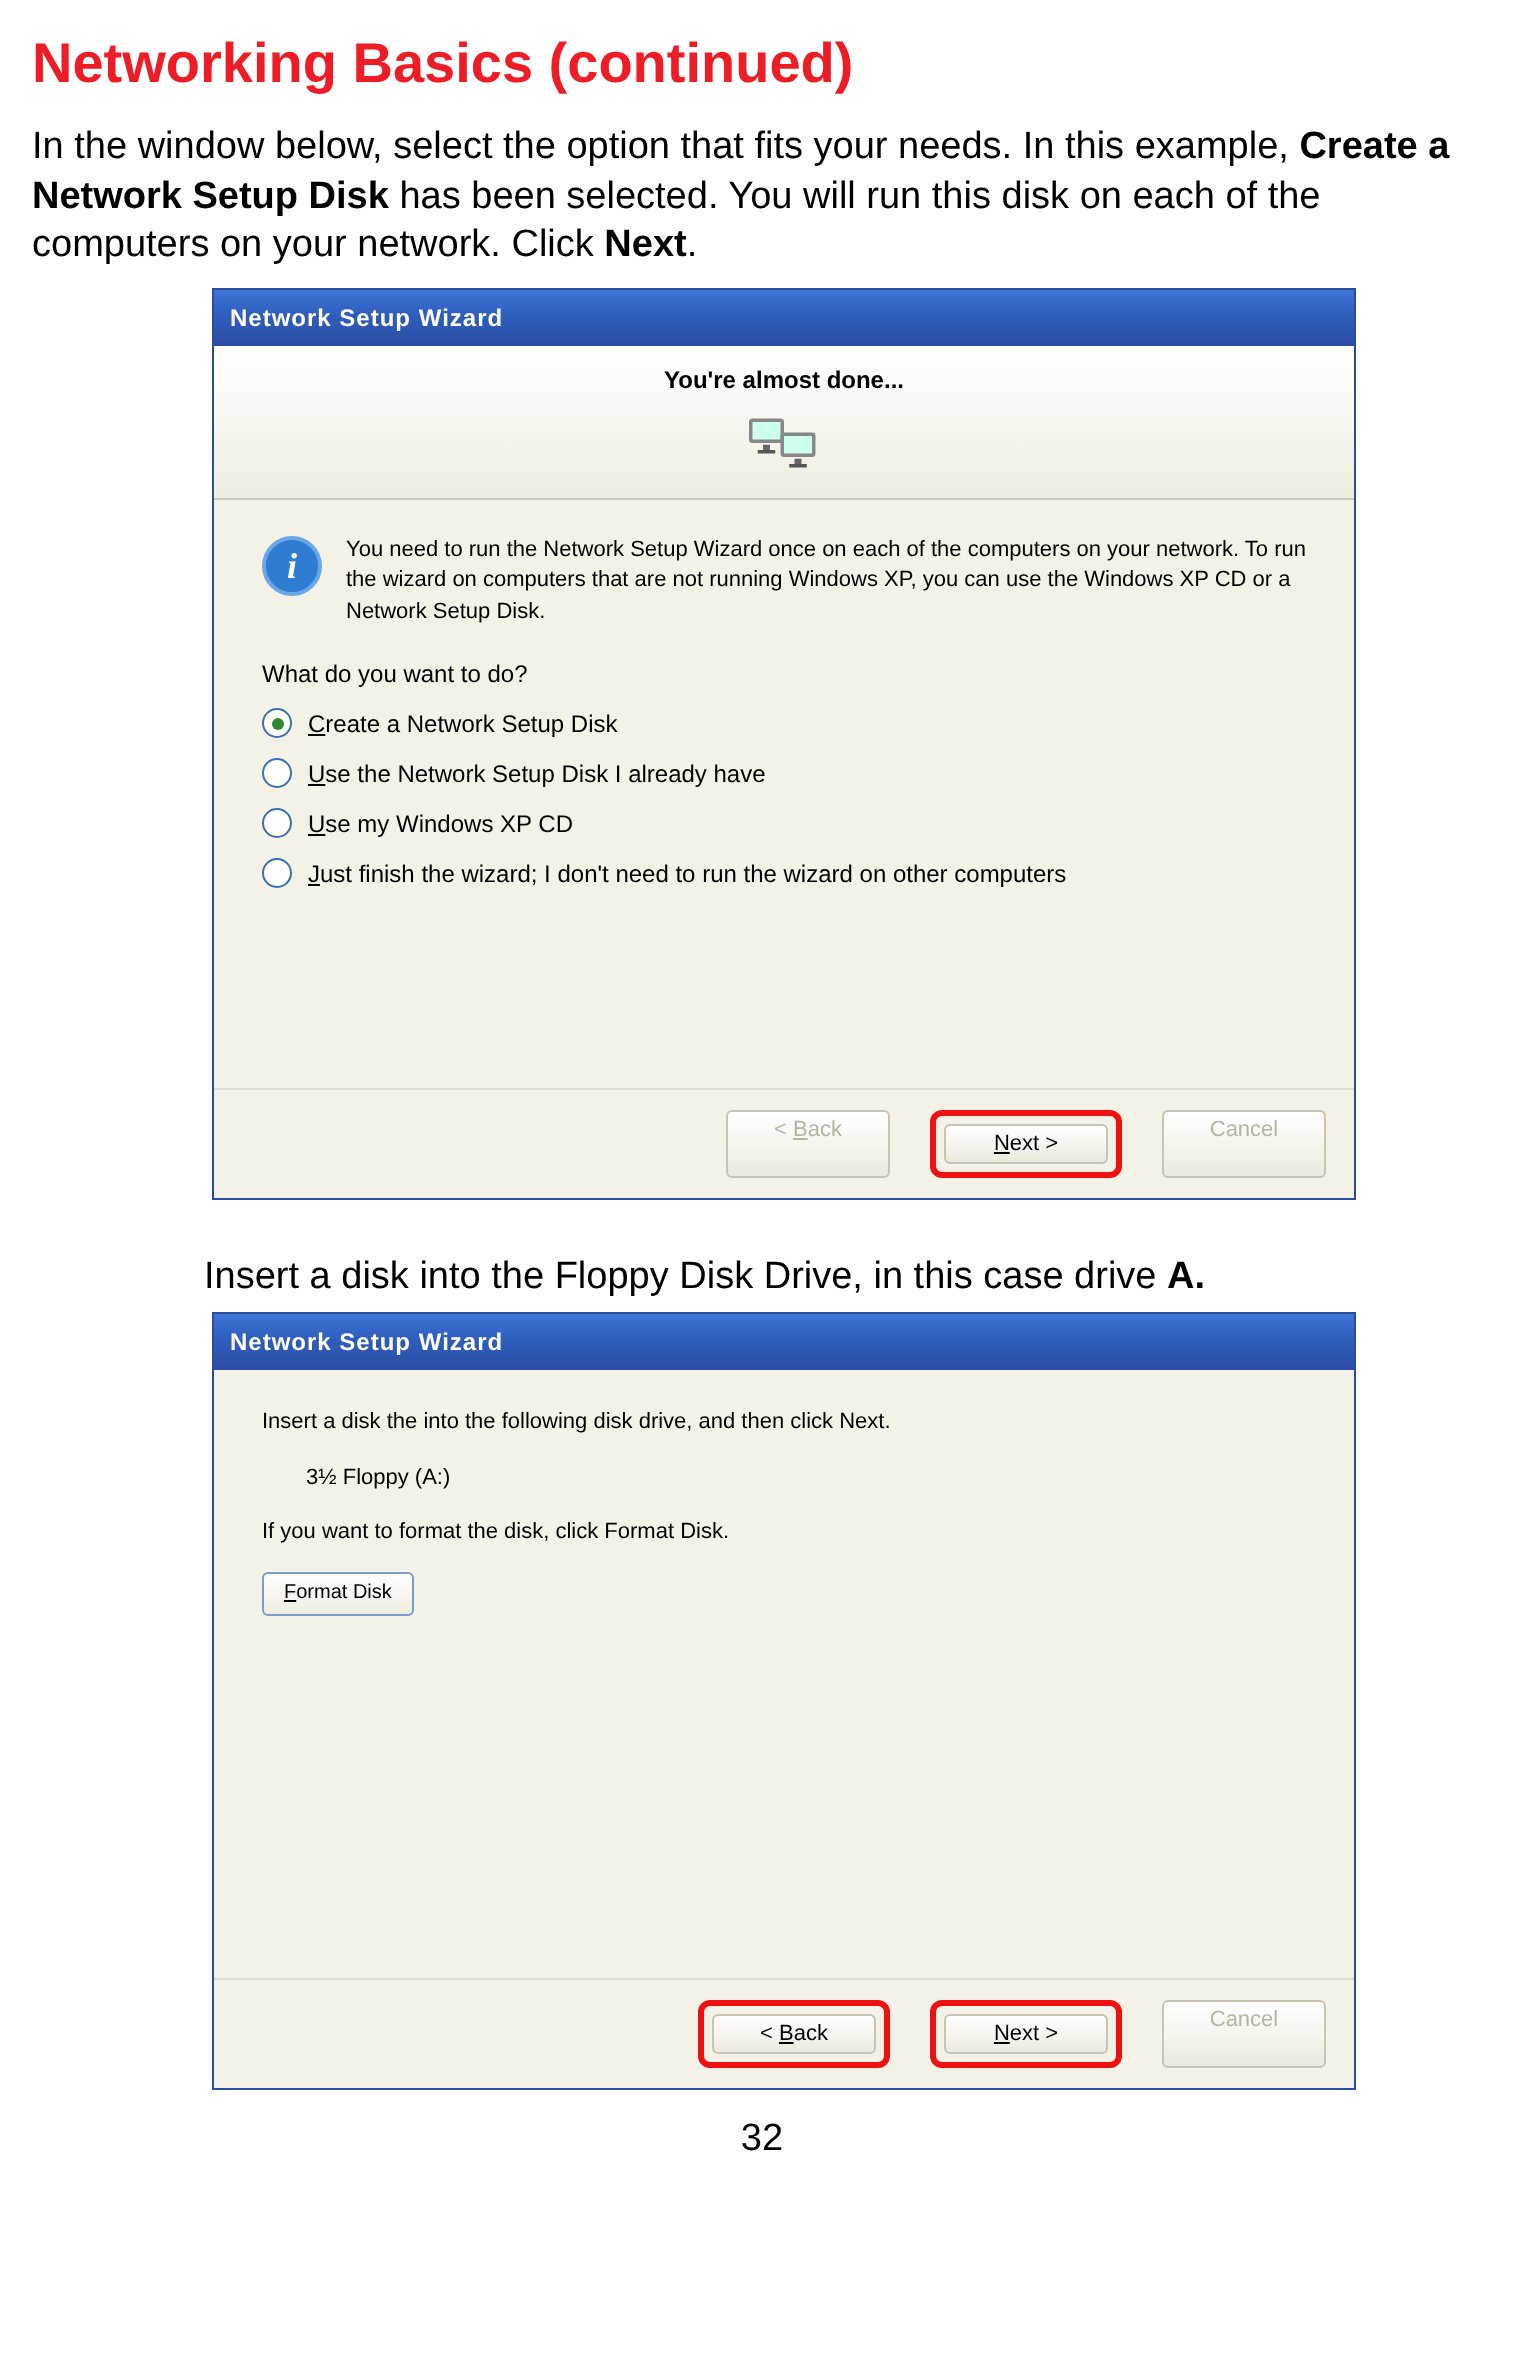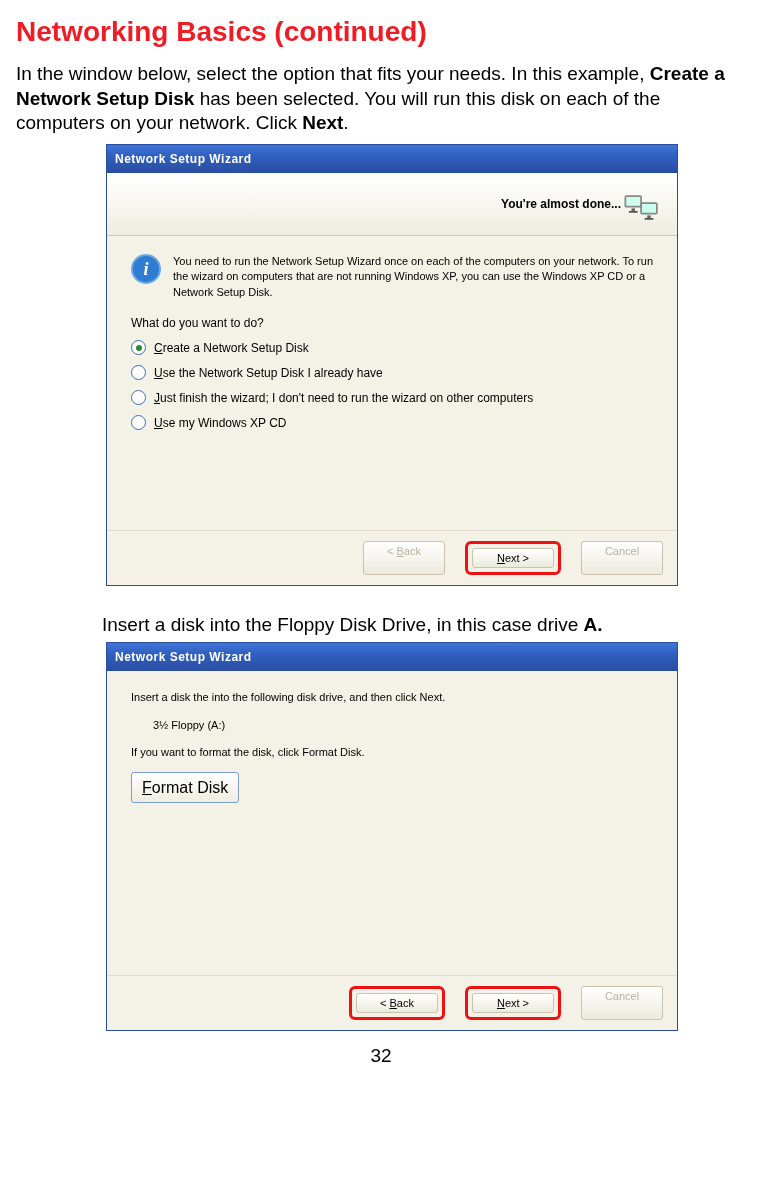--- a/index.html
+++ b/index.html
@@ -41,20 +41,21 @@
     font-weight: bold;
     letter-spacing: .5px;
   }
   .header-band {
     display: flex;
     align-items: center;
     justify-content: flex-end;
     padding: 10px 14px;
     background: linear-gradient(to bottom, #ffffff 0%, #efede0 100%);
     border-bottom: 1px solid #cfcab8;
+    flex-direction: column;
   }
   .header-title {
     font-weight: bold;
   }
   .header-icon {
     width: 42px;
     height: 42px;
     color: #5a5a5a;
   }
   .body-area {
@@ -107,21 +108,21 @@
   .radio .dot { display: block; }
   .und { text-decoration: underline; }
   .body-text { font-size: 11px; line-height: 1.6; }
   .indent { margin-left: 22px; }
   .btn-inline {
     display: inline-block;
     padding: 2px 10px;
     border: 1px solid #7b9dc9;
     background: linear-gradient(to bottom, #ffffff, #efede0);
     border-radius: 3px;
-    font-size: 16px;
+    font-size: 10px;
   }
   .button-row {
     background: #f4f2e6;
     border-top: 1px solid #e1dccb;
     padding: 10px 14px;
     display: flex;
     justify-content: flex-end;
     gap: 20px;
   }
   .wbtn {
@@ -194,27 +195,27 @@
       <div class="radio-item">
         <span class="radio">
             <span class="dot"></span>
           </span>
         <span><span class="und">U</span><span>se the Network Setup Disk I already have</span></span>
       </div>
       <div class="radio-item">
         <span class="radio">
             <span class="dot"></span>
           </span>
+        <span><span class="und">U</span><span>se my Windows XP CD</span></span>
+      </div>
+      <div class="radio-item">
+        <span class="radio">
+            <span class="dot"></span>
+          </span>
         <span><span class="und">J</span><span>ust finish the wizard; I don't need to run the wizard on other computers</span></span>
-      </div>
-      <div class="radio-item">
-        <span class="radio">
-            <span class="dot"></span>
-          </span>
-        <span><span class="und">U</span><span>se my Windows XP CD</span></span>
       </div>
     </div>
   </div>
   <div class="button-row">
     <div class="wbtn disabled"><span>&lt; </span><span class="und">B</span><span>ack</span></div>
     <div class="hl">
       <div class="wbtn primary"><span class="und">N</span><span>ext &gt;</span></div>
     </div>
     <div class="wbtn disabled">Cancel</div>
   </div>

